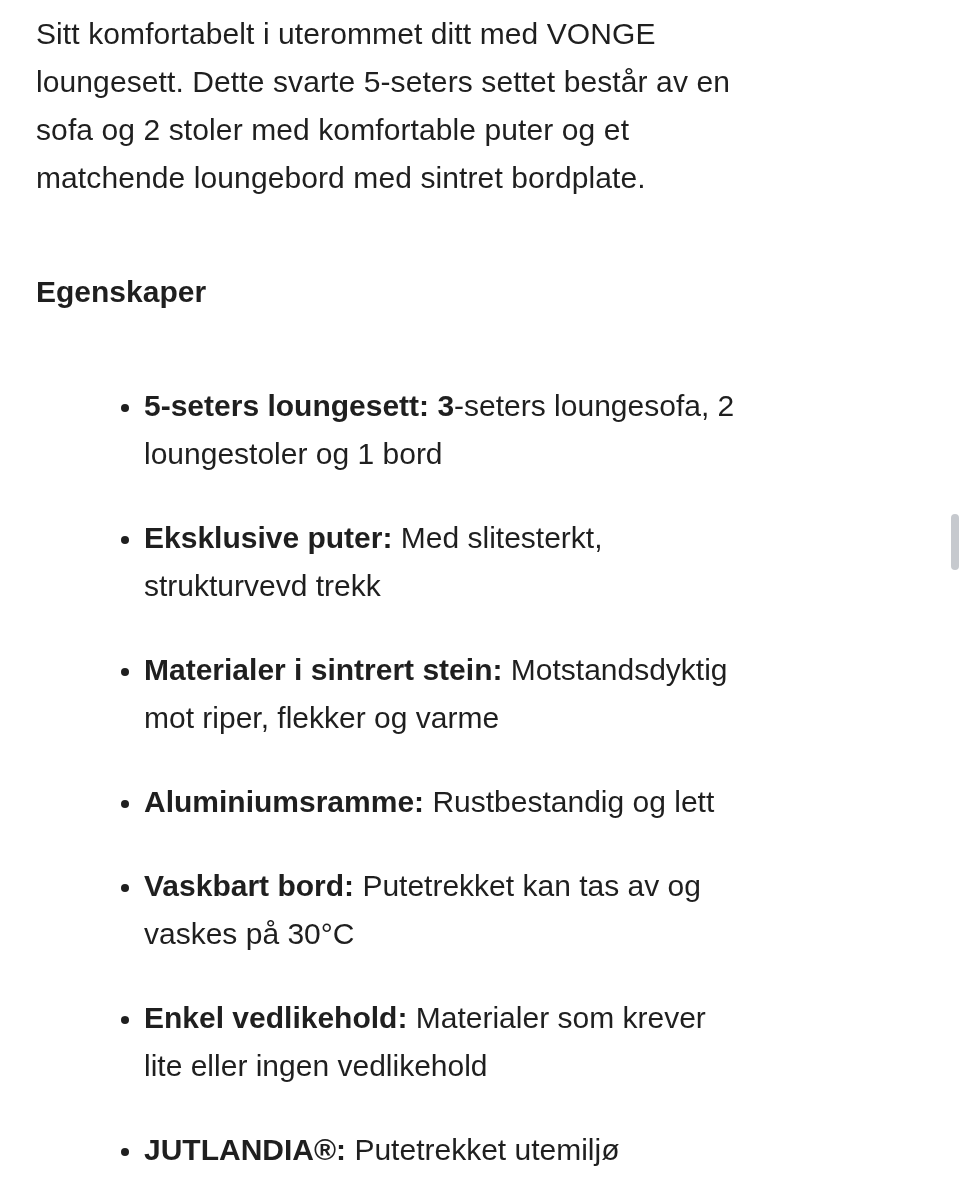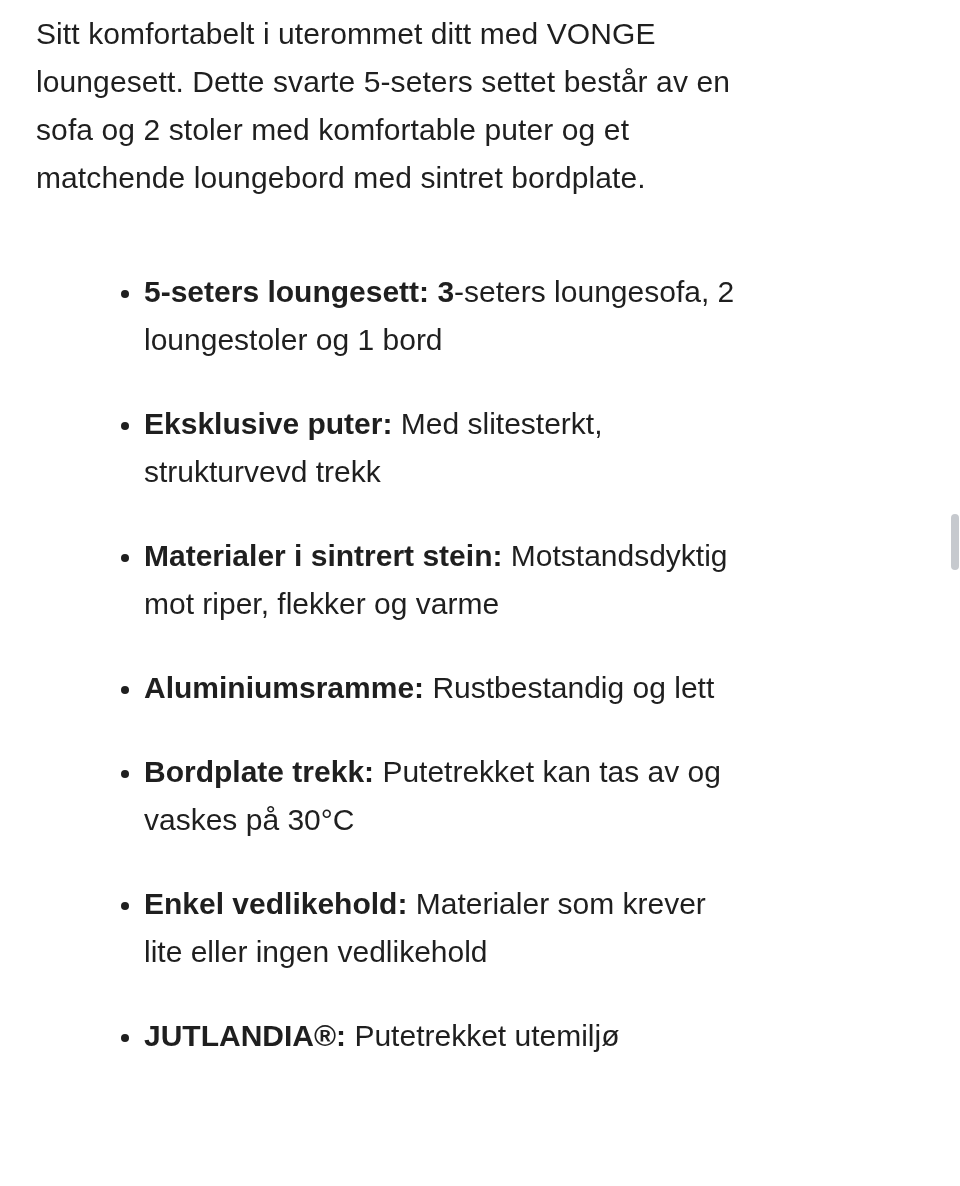--- a/index.html
+++ b/index.html
@@ -71,31 +71,32 @@
     background: #c6c9ce;
   }
 </style>
 </head>
 <body>
 
 <div class="page">
 
   <p class="intro">Sitt komfortabelt i uterommet ditt med VONGE loungesett. Dette svarte 5-seters settet består av en sofa og 2 stoler med komfortable puter og et matchende loungebord med sintret bordplate.</p>
 
+  <h2 class="features-heading">Egenskaper</h2>
 
   <ul class="features-list">
   <li><span class="feature-bold">5-seters loungesett: 3</span><span class="feature-text">-seters loungesofa, 2 loungestoler og 1 bord</span></li>
 
   <li><span class="feature-bold">Eksklusive puter:</span><span class="feature-text"> Med slitesterkt, strukturvevd trekk</span></li>
 
   <li><span class="feature-bold">Materialer i sintrert stein:</span><span class="feature-text"> Motstandsdyktig mot riper, flekker og varme</span></li>
 
   <li><span class="feature-bold">Aluminiumsramme:</span><span class="feature-text"> Rustbestandig og lett</span></li>
 
-  <li><span class="feature-bold">Bordplate trekk:</span><span class="feature-text"> Putetrekket kan tas av og vaskes på 30°C</span></li>
+  <li><span class="feature-bold">Vaskbart bord:</span><span class="feature-text"> Putetrekket kan tas av og vaskes på 30°C</span></li>
 
   <li><span class="feature-bold">Enkel vedlikehold:</span><span class="feature-text"> Materialer som krever lite eller ingen vedlikehold</span></li>
 
   <li><span class="feature-bold">JUTLANDIA®:</span><span class="feature-text"> Putetrekket utemiljø</span></li>
 </ul>
 
 </div>
 
 <div class="scrollbar-track">
   <div class="scrollbar-thumb"></div>

